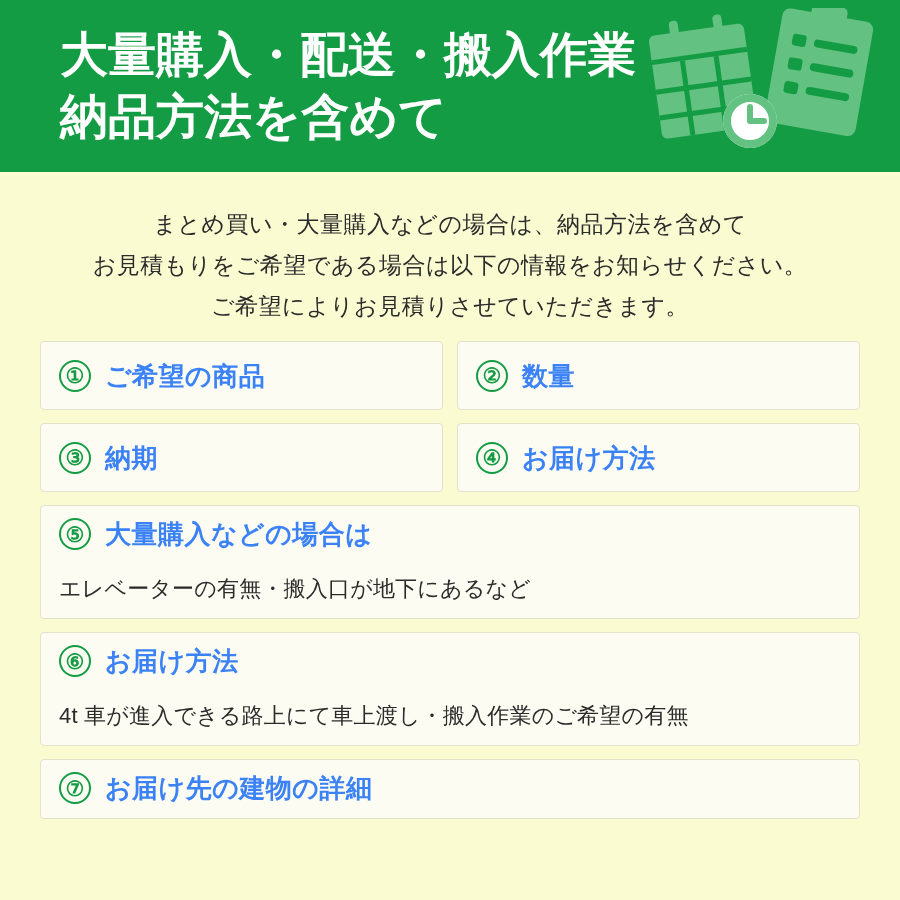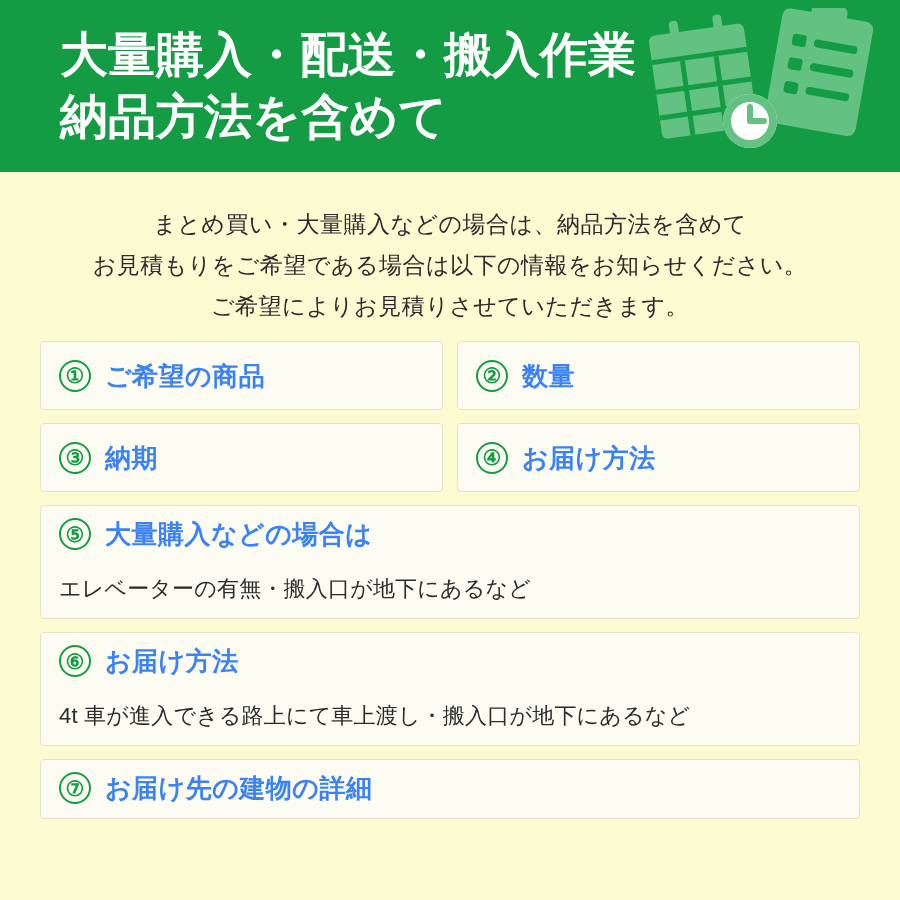--- a/index.html
+++ b/index.html
@@ -234,21 +234,21 @@
           <div class="card-desc">エレベーターの有無・搬入口が地下にあるなど</div>
         </div>
       </div>
 
       <div class="row">
         <div class="card full">
           <div class="card-head">
             <span class="num">⑥</span>
             <span class="card-title">お届け方法</span>
           </div>
-          <div class="card-desc">4t 車が進入できる路上にて車上渡し・搬入口が地下にあるなど</div>
+          <div class="card-desc">4t 車が進入できる路上にて車上渡し・搬入作業のご希望の有無</div>
         </div>
       </div>
 
       <div class="row">
         <div class="card full">
           <div class="card-head">
             <span class="num">⑦</span>
             <span class="card-title">お届け先の建物の詳細</span>
           </div>
         </div>

